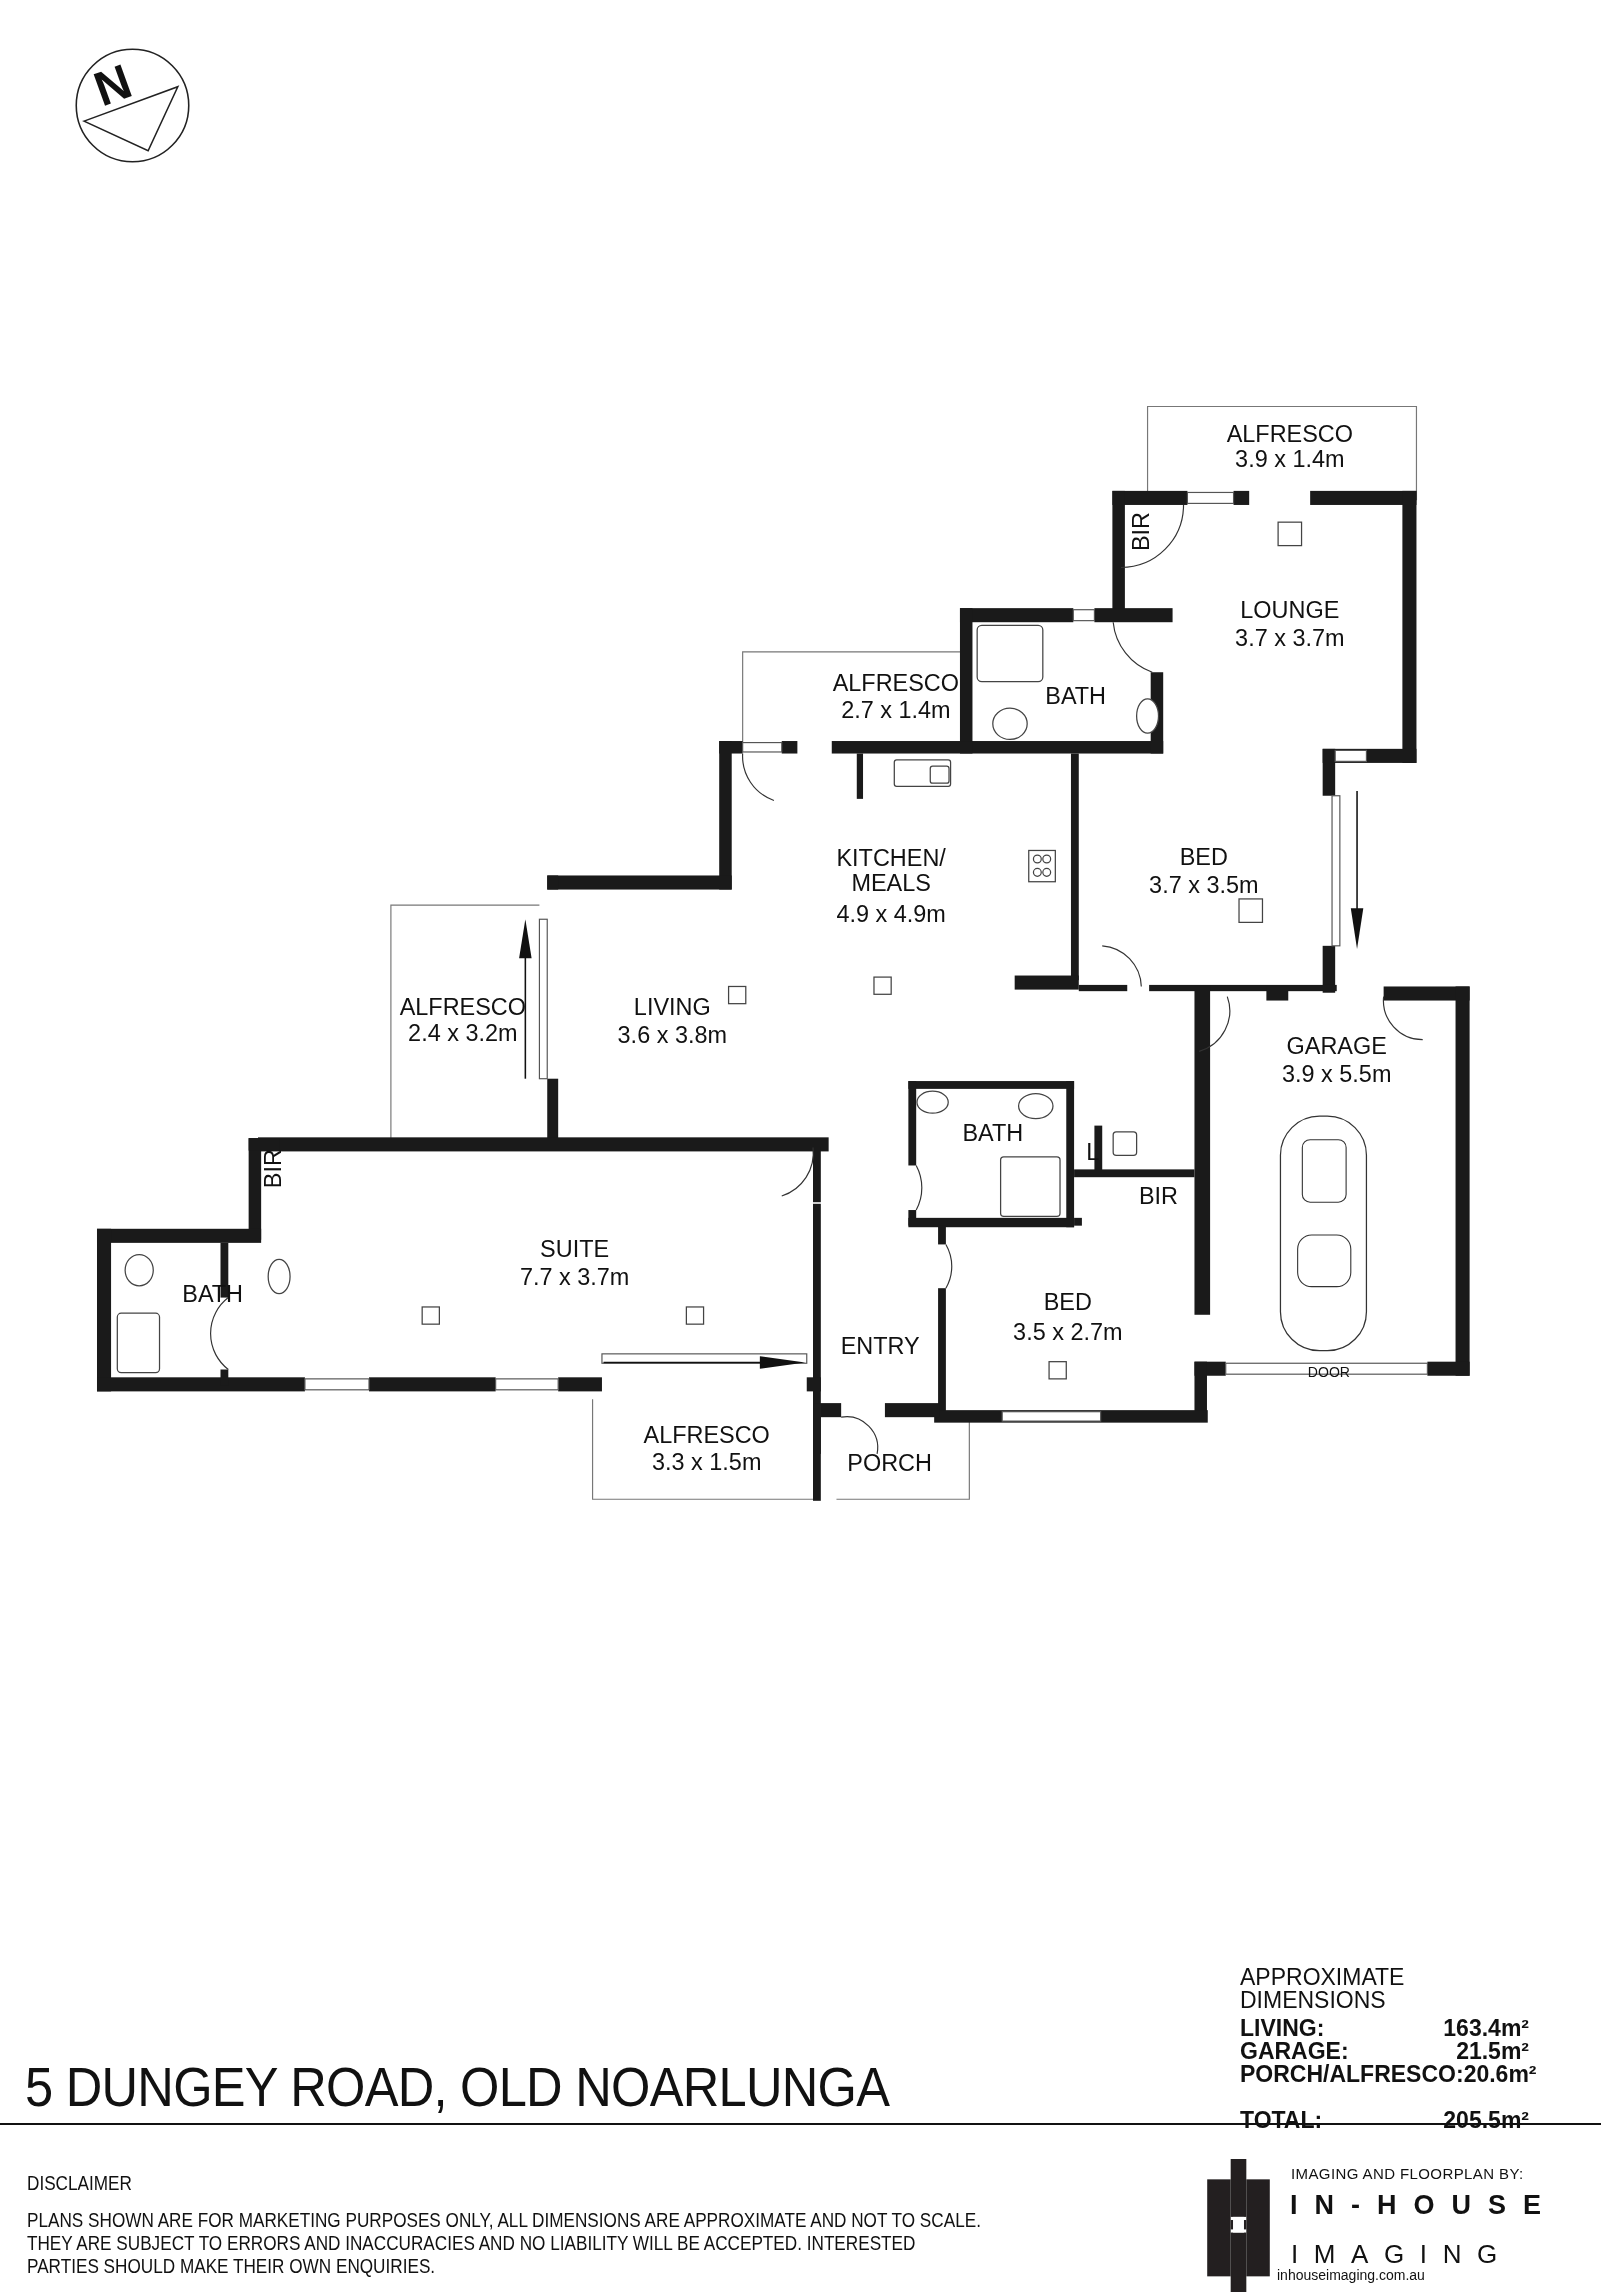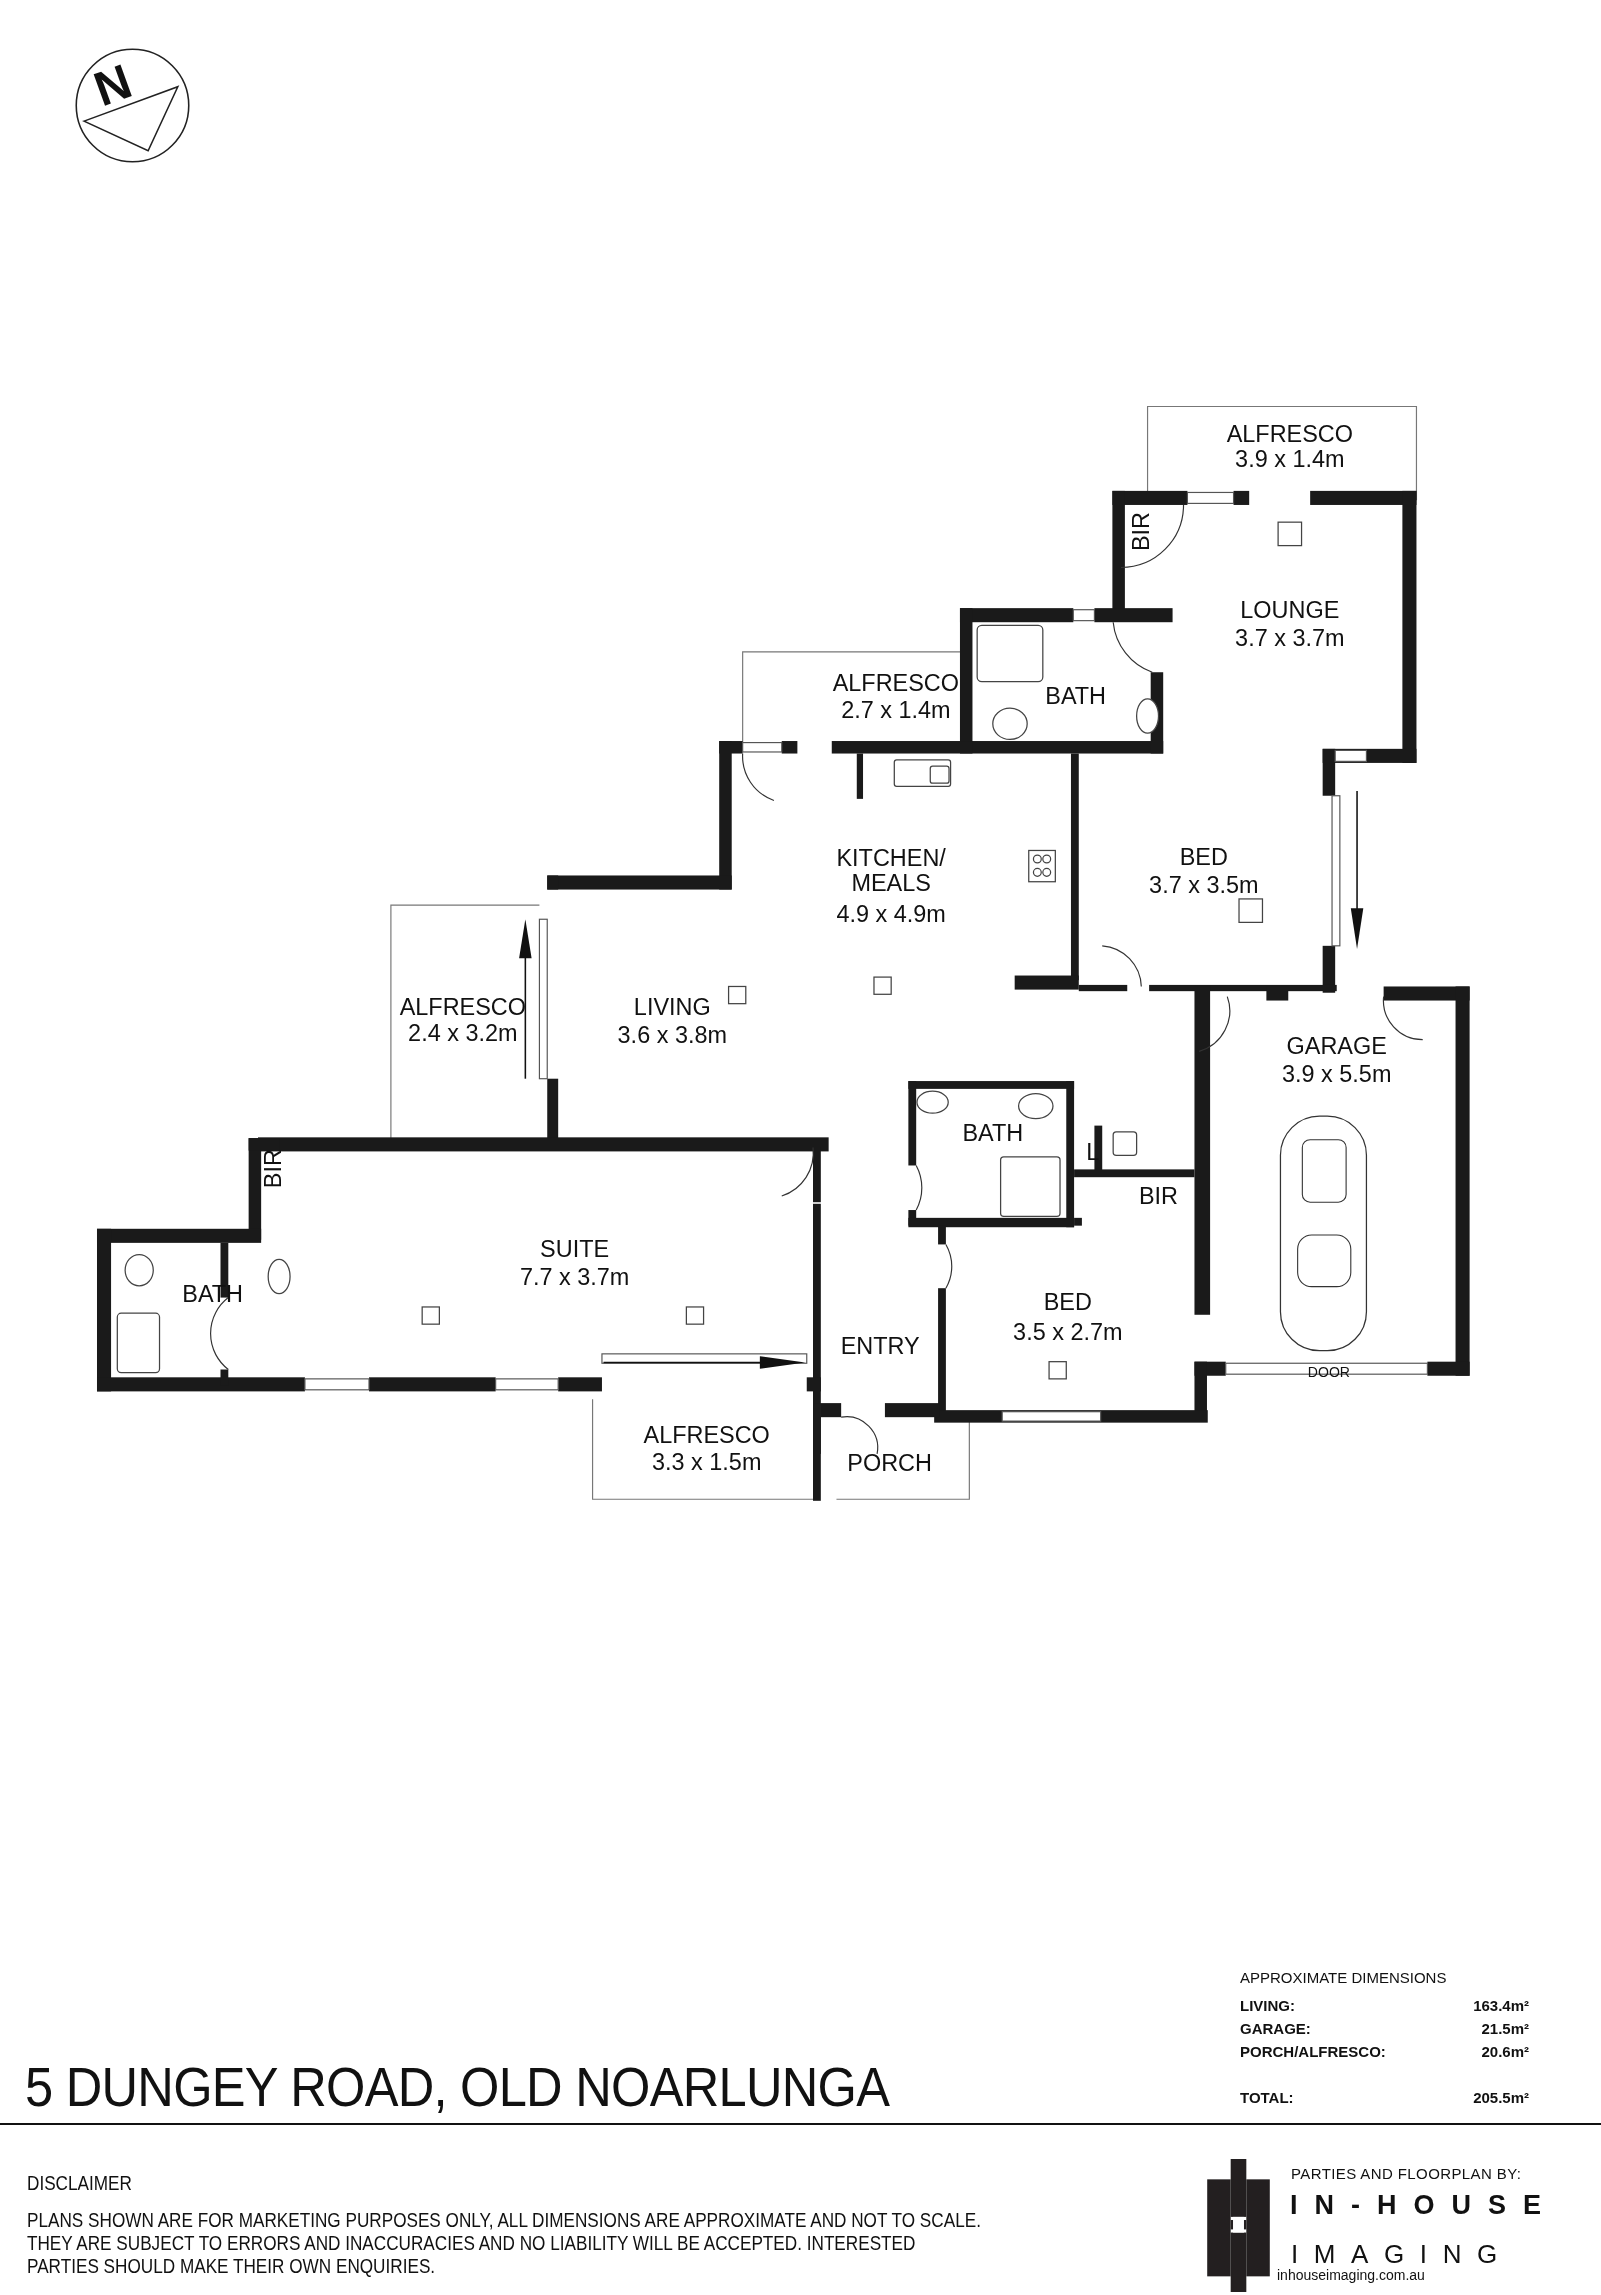--- a/index.html
+++ b/index.html
@@ -8,21 +8,21 @@
   .lbl { font-family:"Liberation Sans", sans-serif; fill:#111; font-size:30px; text-anchor:middle; }
   .lbl-sm { font-size:18px; }
   .wall { fill:#1a1a1a; }
   .thin { fill:none; stroke:#777; stroke-width:1.5; }
   .fix { fill:#fff; stroke:#444; stroke-width:1.6; }
   .door { fill:none; stroke:#333; stroke-width:1.5; }
   .win { fill:#fff; stroke:#555; stroke-width:1.5; }
 
   #title { position:absolute; left:25px; top:2055px; font-size:55px; letter-spacing:-0.8px; font-weight:400; transform:scaleX(0.92); transform-origin:left; white-space:nowrap; }
   #rule { position:absolute; left:0; top:2123px; width:1601px; height:2.3px; background:#111; }
-  #dims { position:absolute; left:1240px; top:1966px; width:289px; font-size:15px; line-height:23px; }
+  #dims { position:absolute; left:1240px; top:1966px; width:289px; font-size:23px; line-height:23px; }
   #dims .head { margin-bottom:4.7px; }
   #dims .row { display:flex; justify-content:space-between;font-weight:bold; }
   #dims .row.total { margin-top:23px; }
   #disc-title { position:absolute; left:26.6px; top:2172px; font-size:19.5px; transform:scaleX(0.88); transform-origin:left; }
   #disc-body { position:absolute; left:26.6px; top:2209px; width:1095px; font-size:19.5px; line-height:23px; transform:scaleX(0.88); transform-origin:left; }
   #logo { position:absolute; left:1207px; top:2159px; width:391px; height:133px; }
   #logo .mark { position:absolute; left:0; top:0; width:63px; height:133px; }
   #logo .by { position:absolute; left:84px; top:6.3px; font-size:15px; letter-spacing:0.4px; }
   #logo .brand1 { position:absolute; left:83px; top:31px; font-size:27px; font-weight:700; letter-spacing:17px; }
   #logo .brand2 { position:absolute; left:84px; top:80px; font-size:26px; letter-spacing:15.6px; }
@@ -261,18 +261,18 @@
 
 <div id="logo">
   <svg class="mark" viewBox="0 0 80 170" width="63" height="133">
     <rect x="0" y="26" width="30" height="124" fill="#231f20"></rect>
     <rect x="50" y="26" width="30" height="124" fill="#231f20"></rect>
     <rect x="30" y="78" width="20" height="12" fill="#231f20"></rect>
     <rect x="30" y="0" width="20" height="74" fill="#231f20"></rect>
     <rect x="30" y="94" width="20" height="76" fill="#231f20"></rect>
     <rect x="33" y="74" width="14" height="20" fill="#fff"></rect>
   </svg>
-  <div class="by">PARTIES AND FLOORPLAN BY:</div>
+  <div class="by">IMAGING AND FLOORPLAN BY:</div>
   <div class="brand1">IN-HOUSE</div>
   <div class="brand2">IMAGING</div>
   <div class="url">inhouseimaging.com.au</div>
 </div>
 
 
 </body></html>

